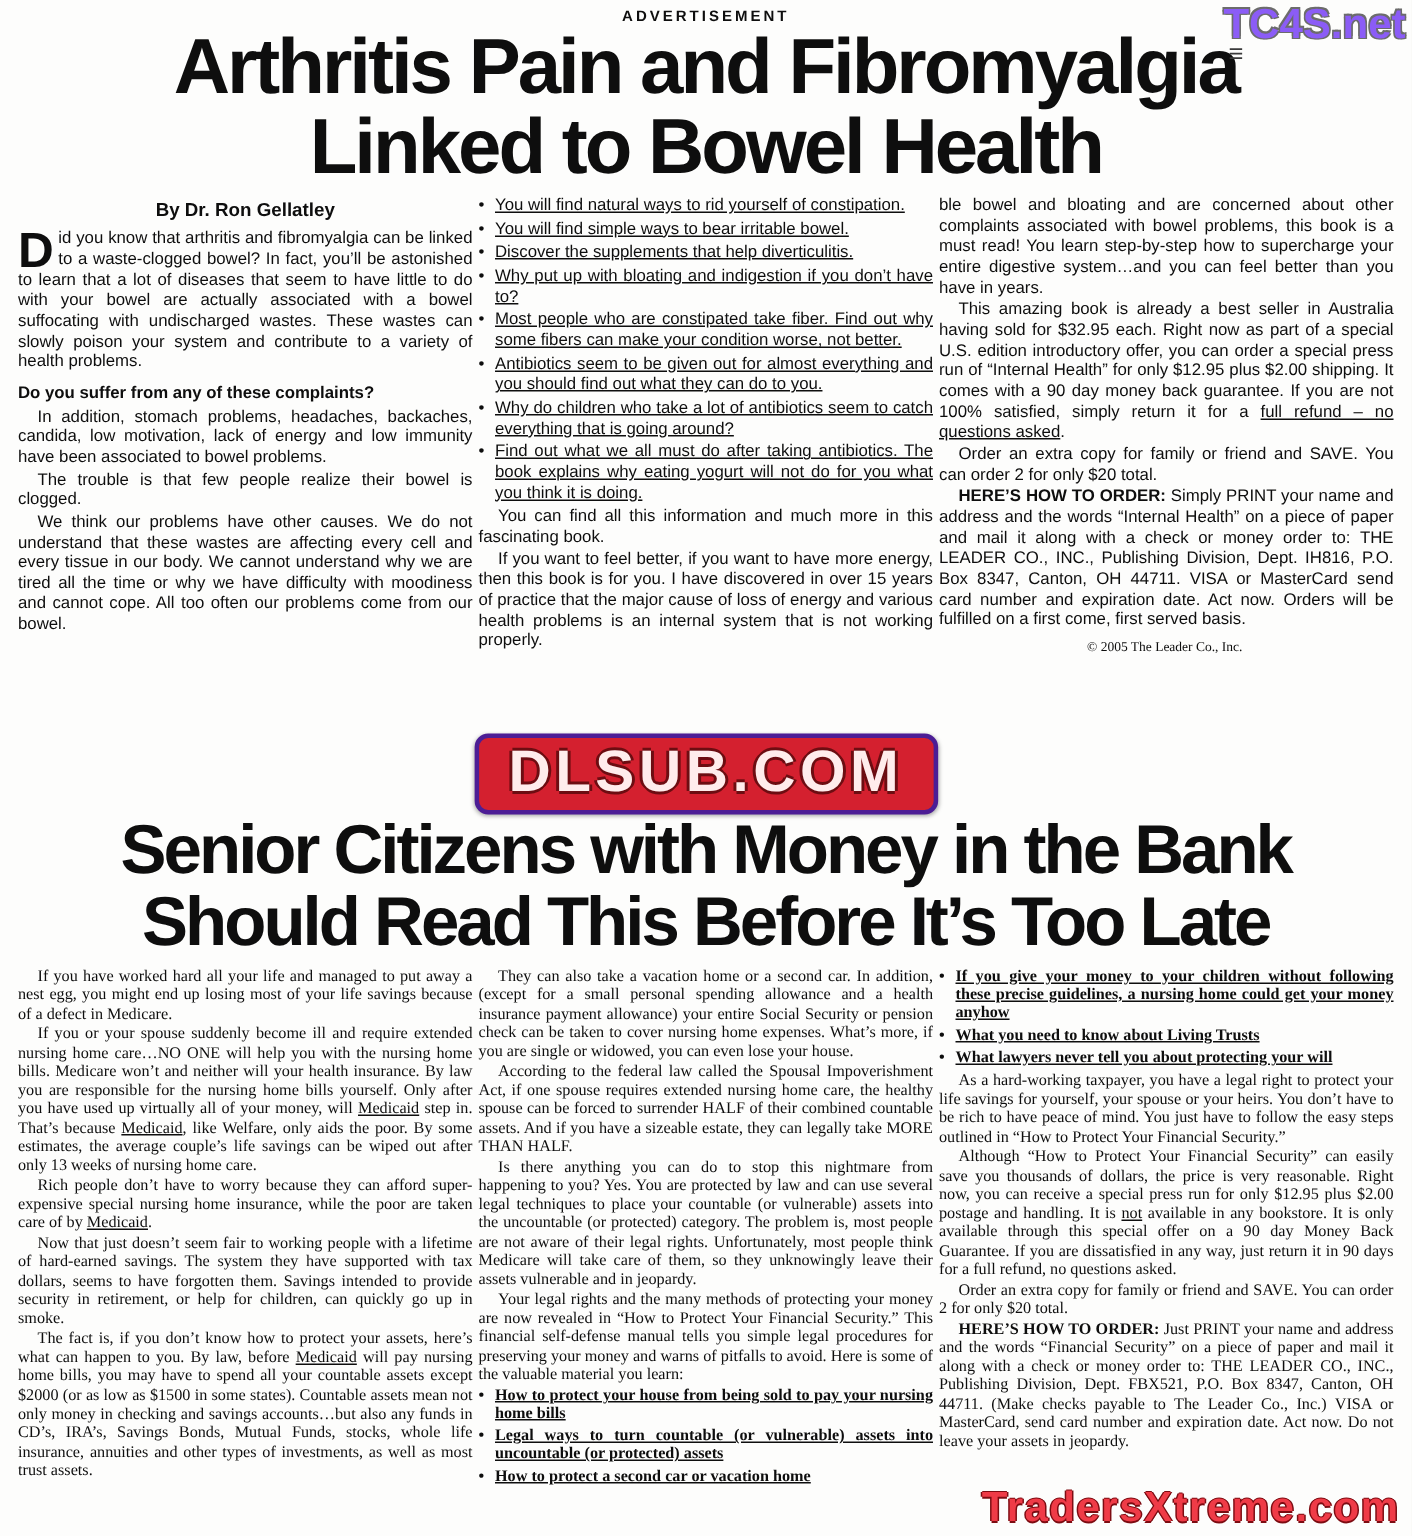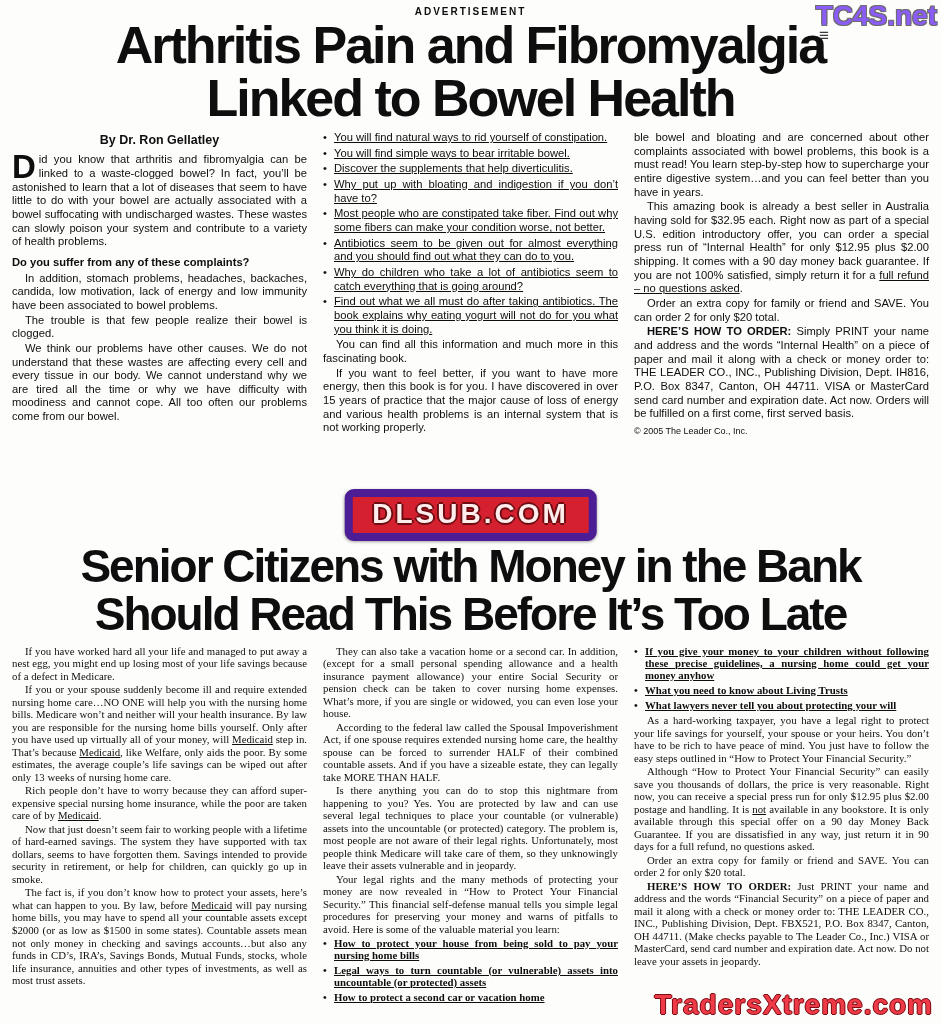--- a/index.html
+++ b/index.html
@@ -19,21 +19,21 @@
     letter-spacing: 2px; padding-top: 6px;
   }
   .headline {
     margin: 2px 6px 6px; text-align: center; font-weight: bold;
     font-family: "Liberation Sans", sans-serif;
   }
   .hl1 { font-size: 52px; line-height: 1.02; letter-spacing: -2px; }
   .hl2 { font-size: 46px; line-height: 1.04; letter-spacing: -2px; }
   .hl-line { display: block; }
 
-  .cols { display: flex; gap: 16px; padding: 0 12px; align-items: flex-start; }
+  .cols { display: flex; gap: 4px; padding: 0 12px; align-items: flex-start; }
   .col { flex: 1 1 0; text-align: justify; }
 
   .sans .col { font-size: 11.2px; line-height: 1.22; }
   .serif .col { font-family: "Liberation Serif", serif; font-size: 10.8px; line-height: 1.16; }
 
   .col p { margin: 0 0 1px; text-indent: 13px; }
   .col p.noindent { text-indent: 0; }
   .subhead { font-weight: bold; margin-top: 7px !important; margin-bottom: 2px !important; }
 
   .byline { text-align: center; font-weight: bold; font-size: 12.5px; margin: 2px 0 5px; }
@@ -41,21 +41,21 @@
   .dropcap {
     float: left; font-weight: bold; font-size: 33px; line-height: 26px;
     padding: 1px 3px 0 0;
   }
 
   .bullets { list-style: none; margin: 0 0 2px; padding: 0; text-decoration: underline; }
   .bullets li { position: relative; padding-left: 11px; margin: 0 0 2px; }
   .bullets li::before { content: "•"; position: absolute; left: 0; top: 0; }
   .bullets-bold li { font-weight: bold; line-height: 1.12; margin-bottom: 3px; }
 
-  .copyright { text-align: left; font-size: 9px; margin-top: 5px; padding-right: 2px; }
+  .copyright { text-align: center; font-size: 9px; margin-top: 5px; padding-right: 2px; font-family: Liberation Serif, serif; }
 
   .u { text-decoration: underline; }
   .b { font-weight: bold; }
 
   
   .ad1 { height: 512px; overflow: hidden; }
   .ad2 { height: 512px; overflow: hidden; padding-top: 12px; }
 
   
   .wm-tc4s {
@@ -64,23 +64,23 @@
     color: #8b5cf6;
     text-shadow: -1px -1px 0 #6c6c6c, 1px -1px 0 #6c6c6c, -1px 1px 0 #6c6c6c, 1px 1px 0 #6c6c6c;
   }
   .wm-tc4s-glyph {
     position: absolute; top: 26px; right: 112px; z-index: 30;
     font-size: 17px; font-weight: bold; color: #3a3a3a;
   }
   .wm-dlsub {
     position: absolute; top: 489px; left: 50%; transform: translateX(-50%); z-index: 40;
     background: #d4202f;
-    border: 8px solid #4c1d95; border-radius: 9px;
+    border: 3px solid #4c1d95; border-radius: 9px;
     padding: 1px 20px 3px;
-    font-size: 28px; font-weight: bold; letter-spacing: 3px;
+    font-size: 39px; font-weight: bold; letter-spacing: 3px;
     color: #ffecec;
     text-shadow: -2px 0 0 #6d0d12, 2px 0 0 #6d0d12, 0 -2px 0 #6d0d12, 0 2px 0 #6d0d12;
     box-shadow: 0 1px 3px rgba(0,0,0,.35);
   }
   .wm-traders {
     position: absolute; bottom: 3px; right: 8px; z-index: 40;
     font-size: 28px; font-weight: bold; letter-spacing: 1px;
     color: #ef3b47;
     text-shadow: -1px 0 0 #7d0c12, 1px 0 0 #7d0c12, 0 -1px 0 #7d0c12, 0 1px 0 #7d0c12;
   }

